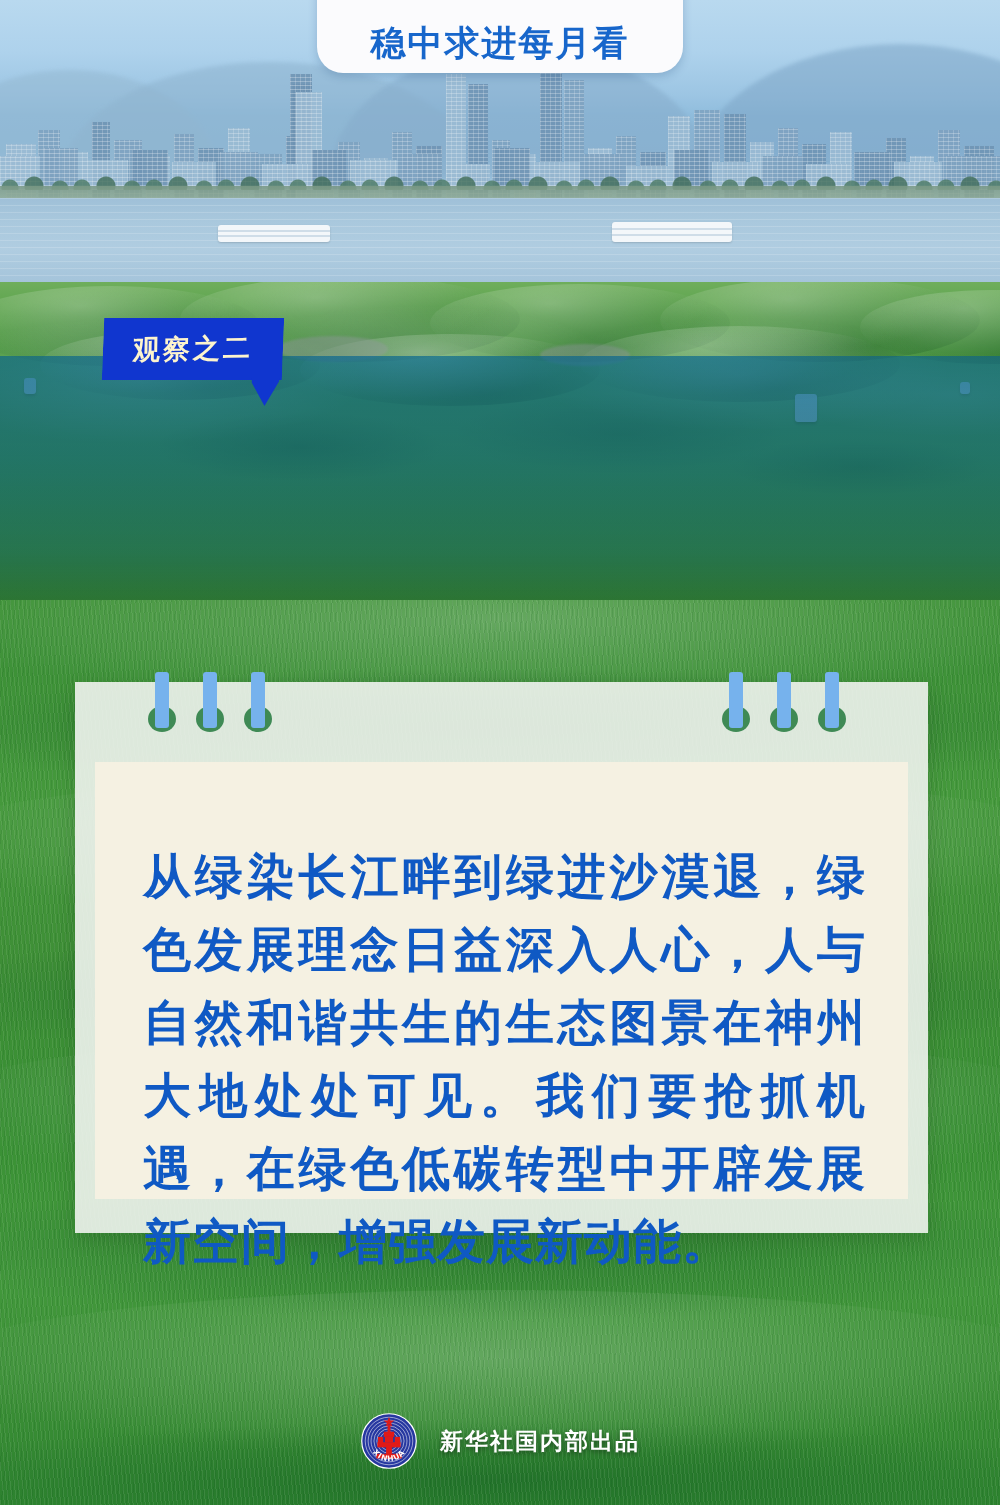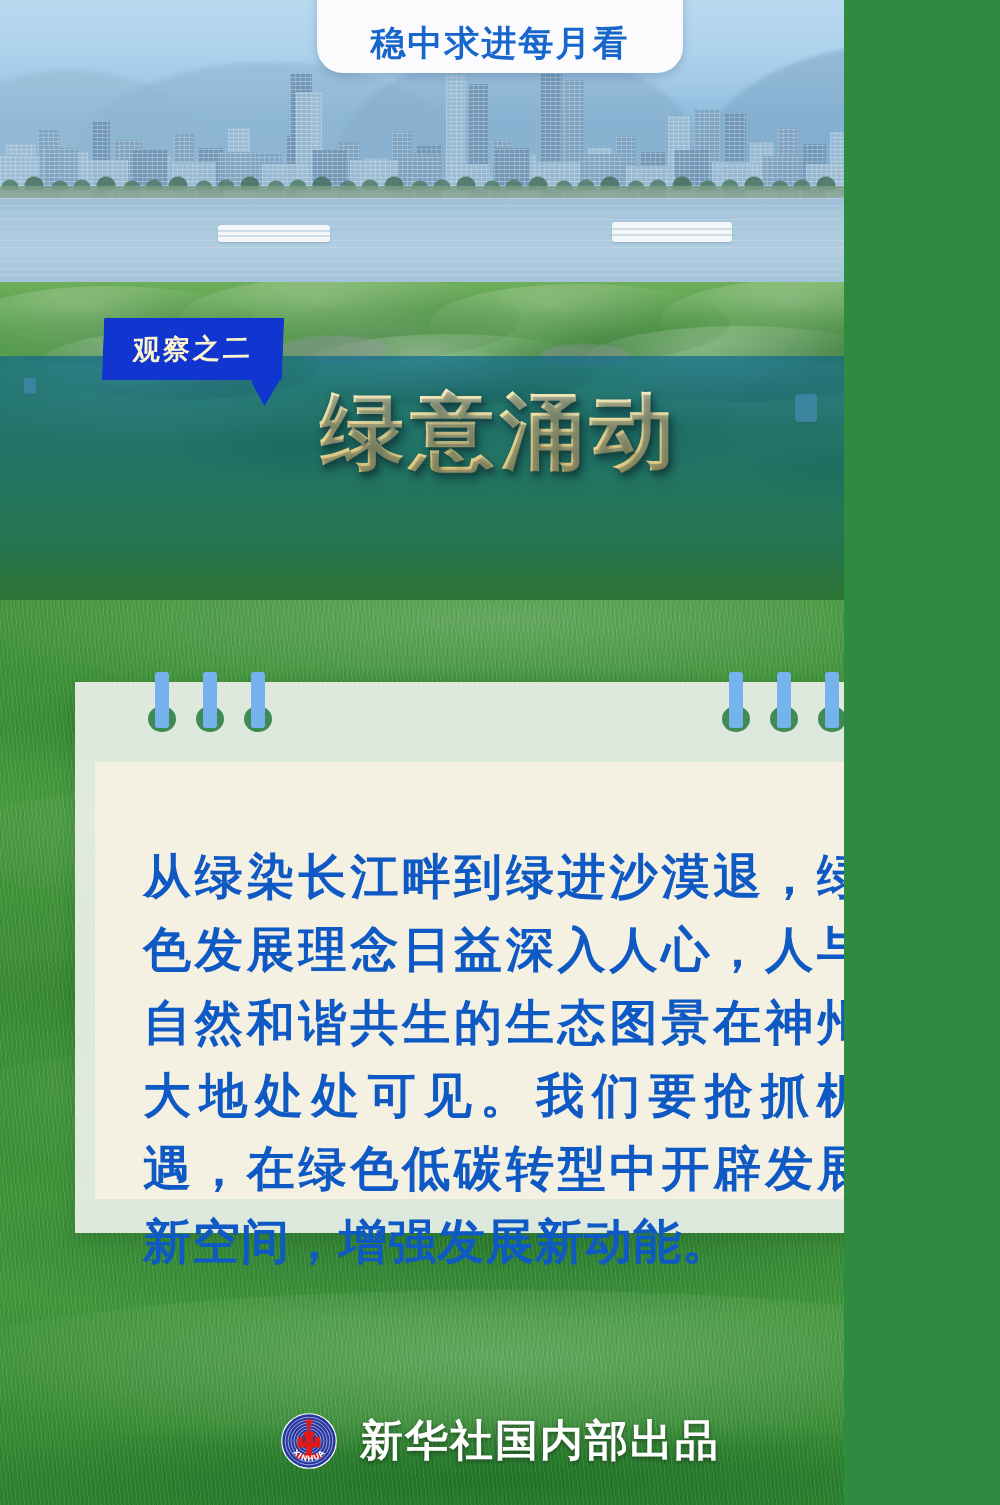--- a/index.html
+++ b/index.html
@@ -3,21 +3,21 @@
 <meta charset="utf-8">
 <style>
   * { margin:0; padding:0; box-sizing:border-box; }
   html,body { width:1000px; height:1505px; }
   body {
     font-family:"Liberation Sans","DejaVu Sans",sans-serif;
     background:#2e8b3f;
     overflow:hidden;
     position:relative;
   }
-  .poster { position:relative; width:844px; height:1505px; overflow:hidden; }
+  .poster { position:relative; width:1000px; height:1505px; overflow:hidden; }
 
   
   
   .photo-city {
     position:absolute; left:0; top:0; width:1000px; height:290px;
     background:
       linear-gradient(180deg,#b9d9ef 0%,#aed2ec 18%,#9cc5e3 33%,#8fbcdc 40%,
                       #8db9d8 52%,#9cc4df 60%,#aecfe5 72%,#b7d5e8 86%,#a9cadf 100%);
     overflow:hidden;
   }
@@ -244,21 +244,21 @@
   }
 
   
   .footer{
     position:absolute; left:0; top:1405px; width:1000px; height:72px;
     display:flex; align-items:center; justify-content:center; gap:22px; z-index:10;
   }
   .xinhua-logo{ width:58px; height:58px; flex:0 0 auto; }
   .footer-text{
     font-family:"DejaVu Sans","Liberation Sans",sans-serif;
-    font-size:43px; font-weight:bold; color:#ffffff; letter-spacing:2px;
+    font-size:23px; font-weight:bold; color:#ffffff; letter-spacing:2px;
     text-shadow:0 2px 5px rgba(0,0,0,.45);
   }
 </style>
 </head>
 <body>
 
 <div class="poster">
 
   <div class="photo-city">
     <div class="mtn m4"></div>
@@ -385,21 +385,20 @@
     <span class="top-pill-text">稳中求进每月看</span>
   </div>
 
   <div class="ribbon">
     <div class="ribbon-body"></div>
     <div class="ribbon-tail"></div>
     <div class="ribbon-text">观察之二</div>
   </div>
 
   <div class="title-wrap">
-    <div class="title-line l1">绿意涌动</div>
   </div>
 
   <div class="card-outer"></div>
 
   <div class="pin" style="left:148px;top:672px;width:28px;height:60px;">
     <div class="bar"></div>
       <div class="leaf"></div>
       <div class="bar2"></div>
   </div>
   <div class="pin" style="left:196px;top:672px;width:28px;height:60px;">

